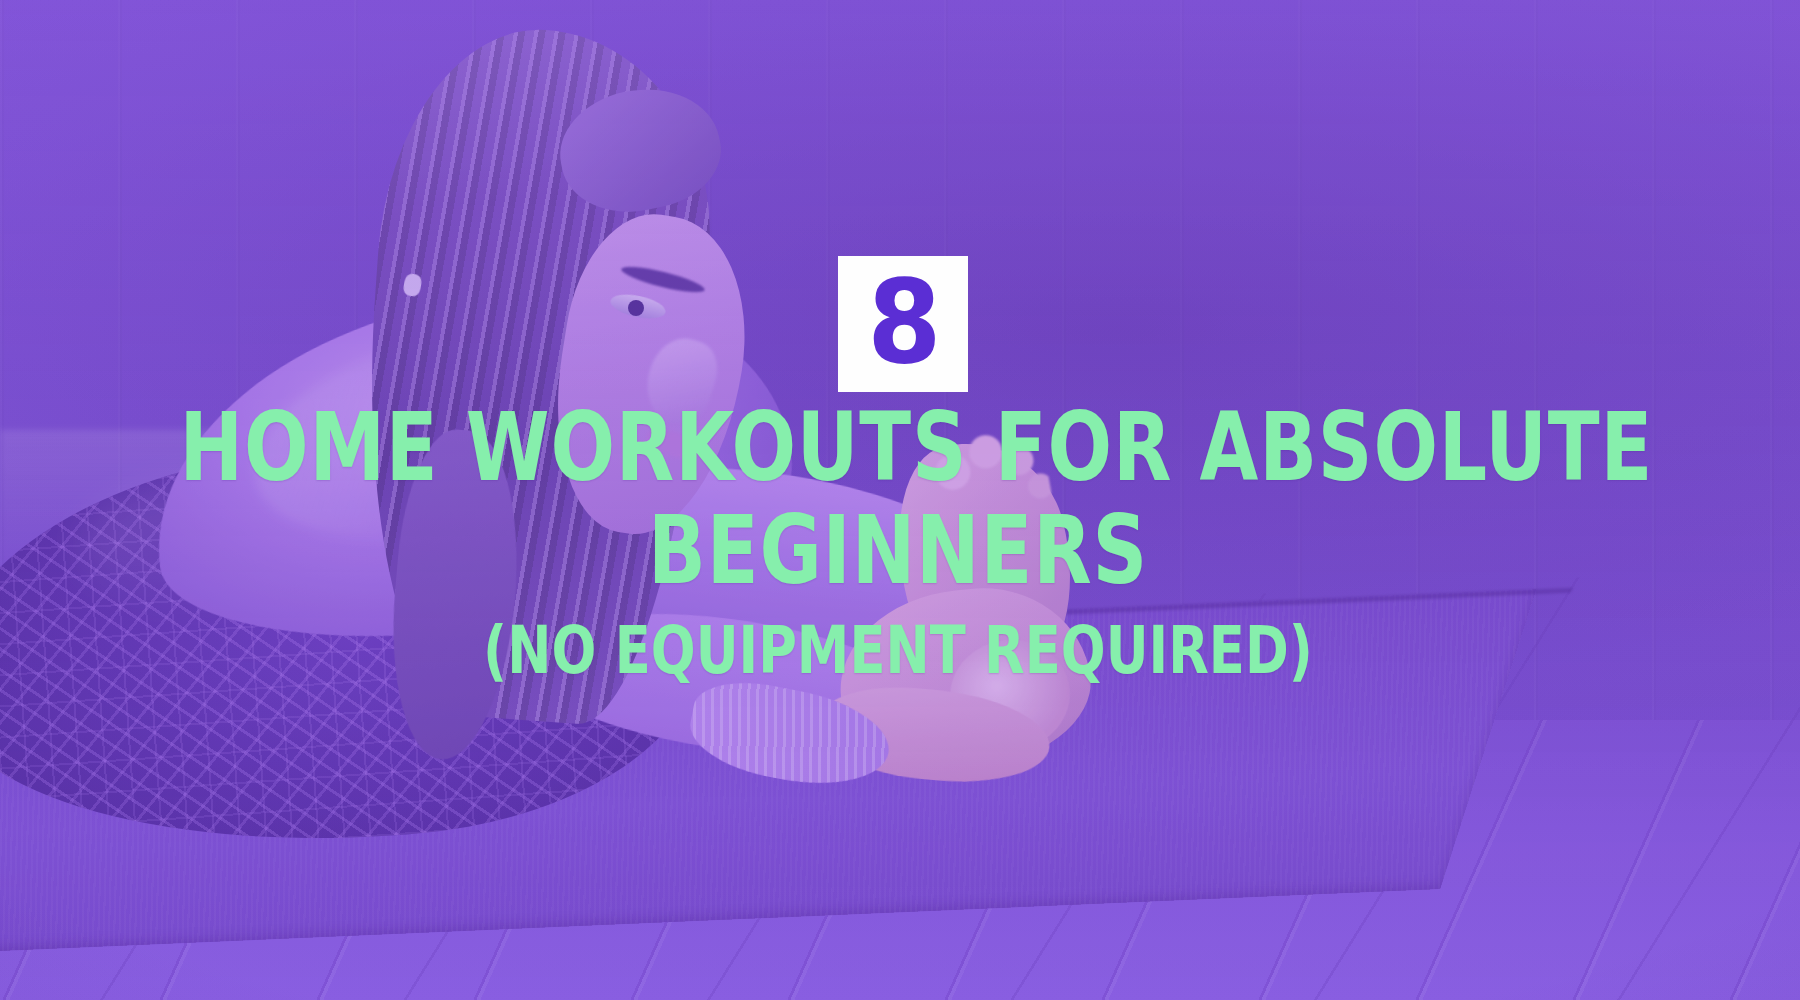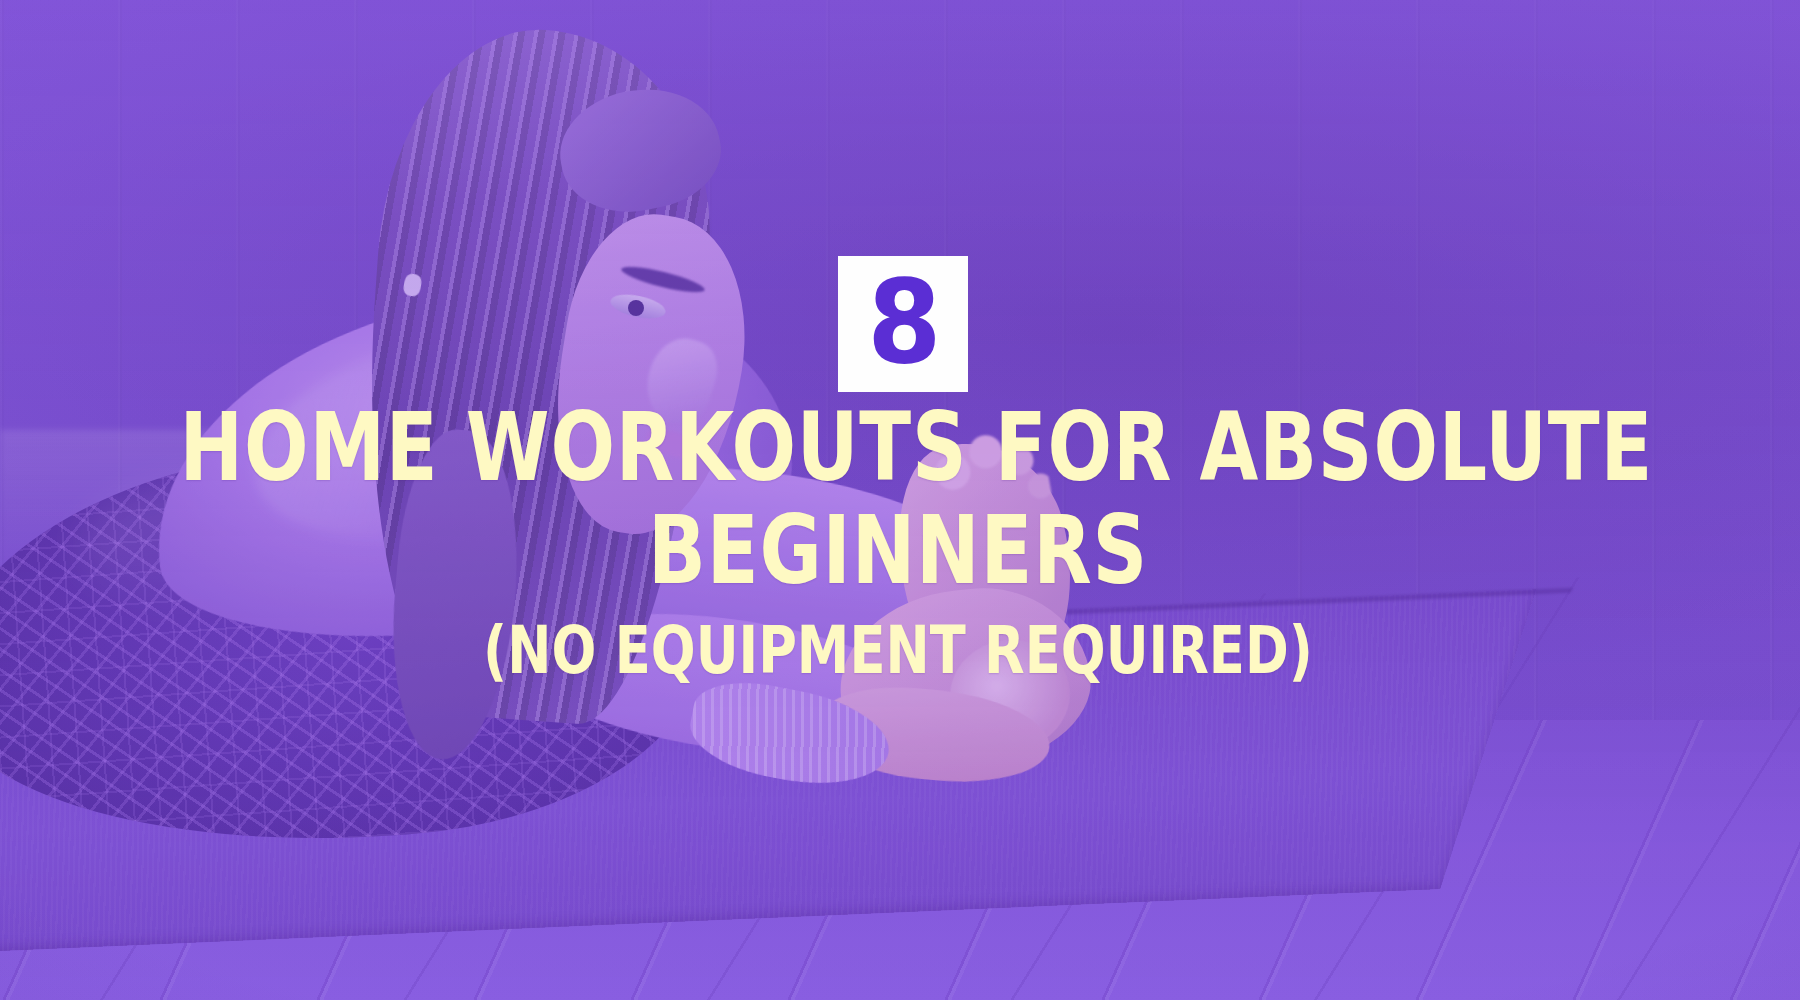--- a/index.html
+++ b/index.html
@@ -281,21 +281,21 @@
     line-height:1;
     color:#5B2ED4;
     transform:scaleX(.92) translateY(-2px);
     letter-spacing:-2px;
   }
 
   .title-block{
     position:absolute;
     left:0;right:4px;top:404px;
     text-align:center;
-    color:#fef9c3;
+    color:#86efac;
   }
   .t-line{
     font-family:"DejaVu Sans", sans-serif;
     font-weight:700;
     text-transform:uppercase;
     line-height:.92;
     letter-spacing:1px;
     transform:scaleX(.80);
     white-space:nowrap;
     text-shadow:0 1px 2px rgba(70,30,130,.18);

